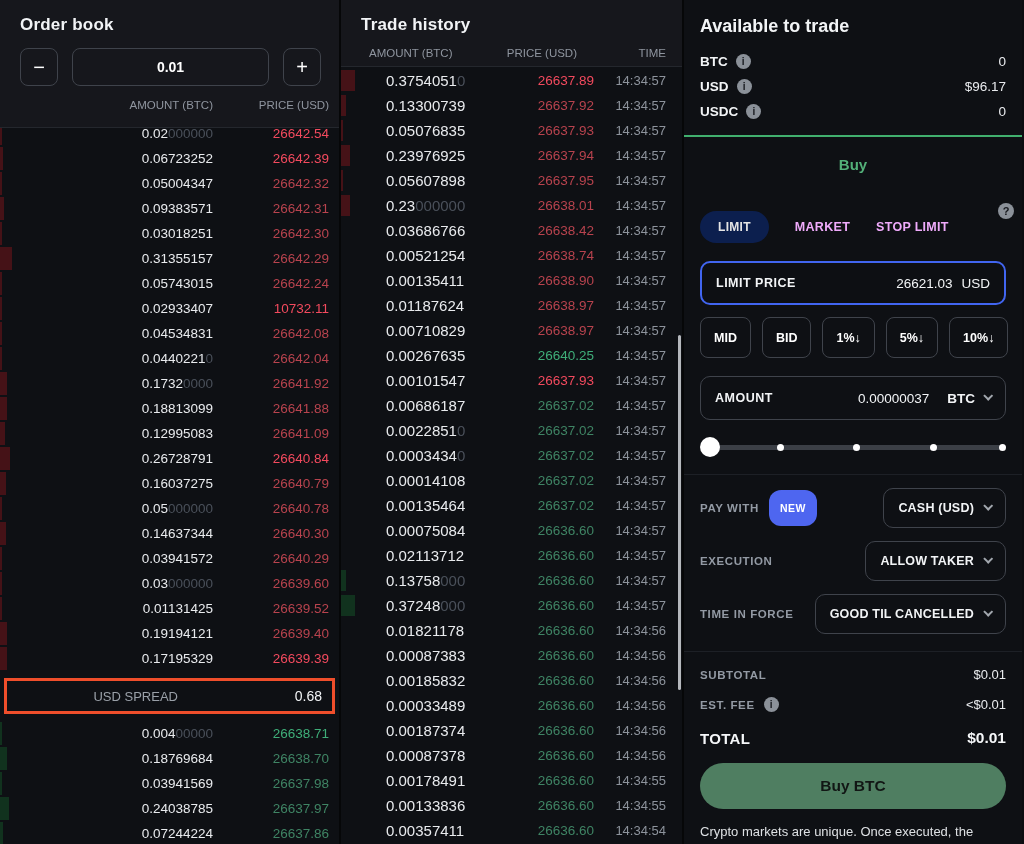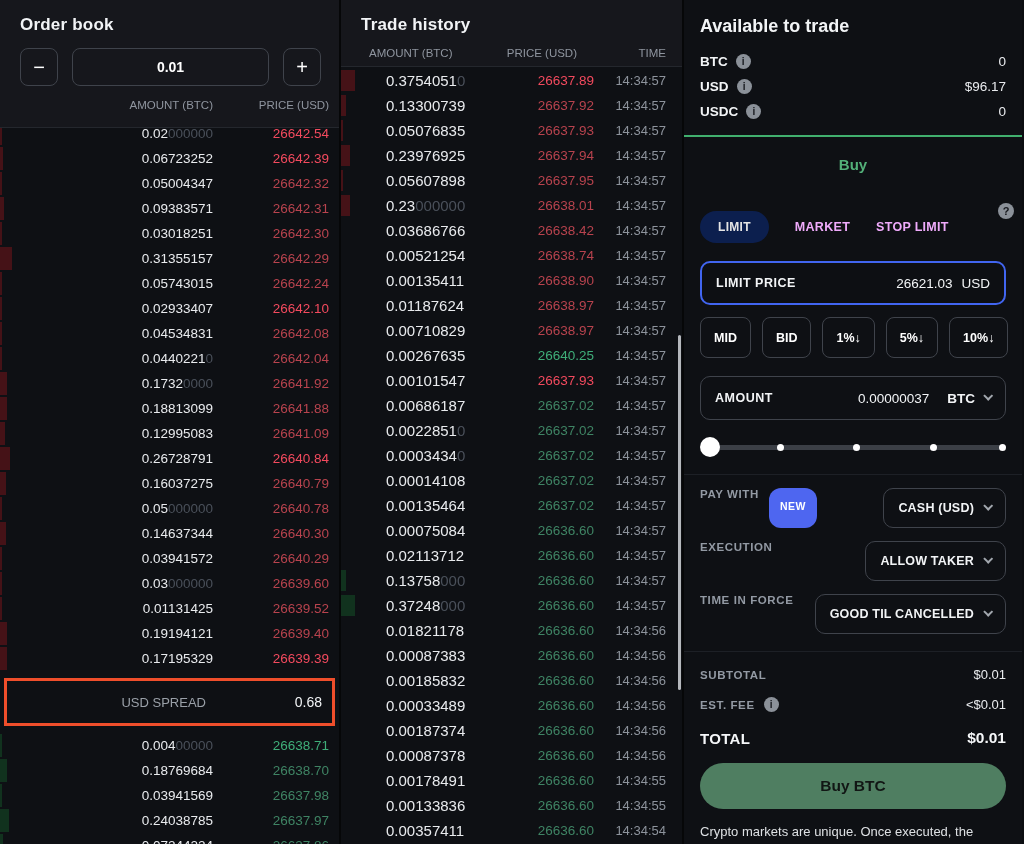--- a/index.html
+++ b/index.html
@@ -32,21 +32,21 @@
   #asks { margin-top:-8px; }
   .ob-row { height:25px; display:flex; align-items:center; position:relative; cursor:pointer; }
   .depth { position:absolute; left:0; top:1px; bottom:1px; }
   .depth.ask { background:#451217; }
   .depth.bid { background:#11321e; }
   .amt { flex:1; text-align:right; color:#e9ebee; font-size:13.5px; }
   .amt i { font-style:normal; color:#4a505a; }
   .prc { width:126px; text-align:right; padding-right:10px; font-size:13.5px; }
   .prc.ask { color:#b8434e; } .prc.ask.hot { color:#f34a5e; }
   .prc.bid { color:#3f8464; } .prc.bid.hot { color:#3fae79; }
-  .spread { height:48px; margin:7px 4px; border:3px solid #ef4e2b; display:flex; align-items:center; }
+  .spread { height:36px; margin:7px 4px; border:3px solid #ef4e2b; display:flex; align-items:center;gap:28px; }
   .spread .s-label { flex:1; text-align:right; color:#9aa0a8; font-size:13px; }
   .spread .s-value { width:126px; text-align:right; padding-right:10px; color:#f2f4f6; font-size:14px; }
 
   
   .tr-head { position:absolute; top:0; left:0; right:0; height:67px;
     background:#16171c; border-bottom:1px solid #24272d; z-index:3; }
   .tr-cols { display:flex; margin-top:12px; font-size:11.5px; color:#8f959f; padding-left:28px; }
   .tr-cols .h1 { width:130px; text-align:left; }
   .tr-cols .h2 { width:78px; text-align:right; }
   .tr-cols .h3 { flex:1; text-align:right; padding-right:16px; }
@@ -89,21 +89,21 @@
     display:flex; align-items:center; padding:0 14px; }
   .cur-dd { margin-left:18px; display:flex; align-items:center; gap:9px; font-weight:700;
     font-size:13.5px; color:#f2f4f6; cursor:pointer; }
   .chev { width:7px; height:7px; border-right:2px solid #a2a7ae; border-bottom:2px solid #a2a7ae;
     transform:rotate(45deg) translateY(-1px); display:inline-block; margin-top:-3px; }
   .slider { position:relative; margin:17px 16px 0; height:20px; cursor:pointer; }
   .sl-track { position:absolute; left:2px; right:2px; top:8px; height:5px; background:#3b3f46; border-radius:3px; }
   .sl-dot { position:absolute; width:7px; height:7px; background:#fff; border-radius:50%; top:7px; }
   .sl-handle { position:absolute; width:20px; height:20px; background:#fff; border-radius:50%; left:0; top:0; }
   .divider { border-top:1px solid #1d2026; margin-top:17px; }
-  .field-row { display:flex; margin:13px 16px 0; min-height:40px; }
+  .field-row { display:flex; align-items:center; margin:13px 16px 0; min-height:40px; }
   .f-label { font-size:11.5px; font-weight:700; letter-spacing:.6px; color:#939aa4; }
   .badge { background:#4e66f0; color:#fff; border-radius:12px; padding:12px 11px;
     font-size:10.5px; font-weight:700; letter-spacing:.5px; margin-left:10px; }
   .dd-btn { margin-left:auto; height:40px; border:1px solid #3f434b; border-radius:10px;
     background:transparent; display:flex; align-items:center; gap:10px; padding:0 14px;
     color:#f2f4f6; font-weight:700; font-size:12.5px; letter-spacing:.2px; cursor:pointer; }
   .sum-row { display:flex; align-items:center; margin:15px 16px 0; }
   .sum-row .left { display:flex; align-items:center; gap:9px; }
   .sum-val { margin-left:auto; font-size:13px; color:#e9ebee; }
   .total-row { display:flex; align-items:center; margin:17px 16px 0; }
@@ -166,21 +166,21 @@
     <span class="prc ask">26642.29</span>
   </div>
           <div class="ob-row">
     <span class="depth ask" style="width:2px"></span>
     <span class="amt">0.05743015<i></i></span>
     <span class="prc ask">26642.24</span>
   </div>
           <div class="ob-row">
     <span class="depth ask" style="width:2px"></span>
     <span class="amt">0.02933407<i></i></span>
-    <span class="prc ask hot">26642.10</span>
+    <span class="prc ask hot">10732.11</span>
   </div>
           <div class="ob-row">
     <span class="depth ask" style="width:2px"></span>
     <span class="amt">0.04534831<i></i></span>
     <span class="prc ask">26642.08</span>
   </div>
           <div class="ob-row">
     <span class="depth ask" style="width:2px"></span>
     <span class="amt">0.0440221<i>0</i></span>
     <span class="prc ask">26642.04</span>

